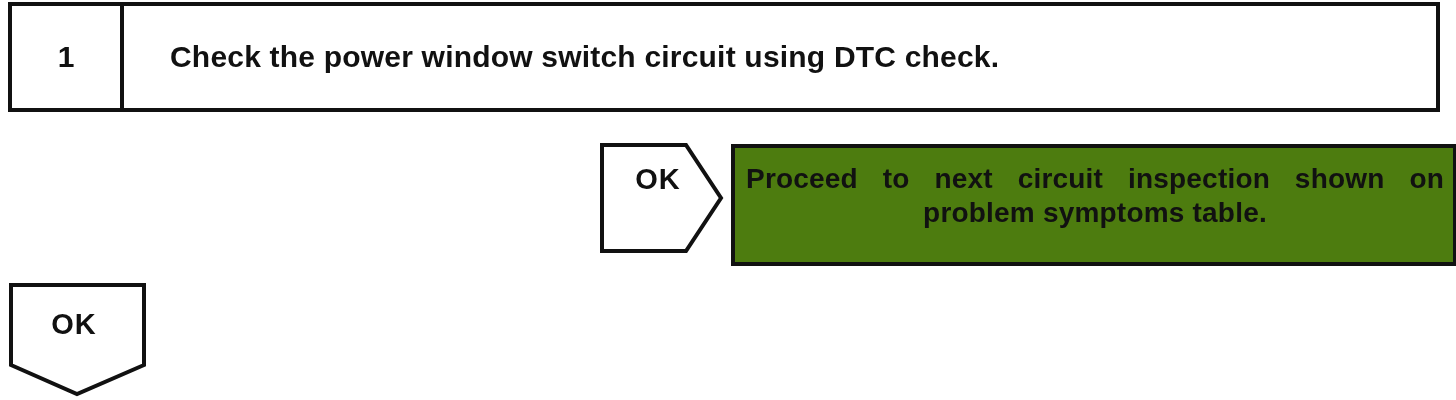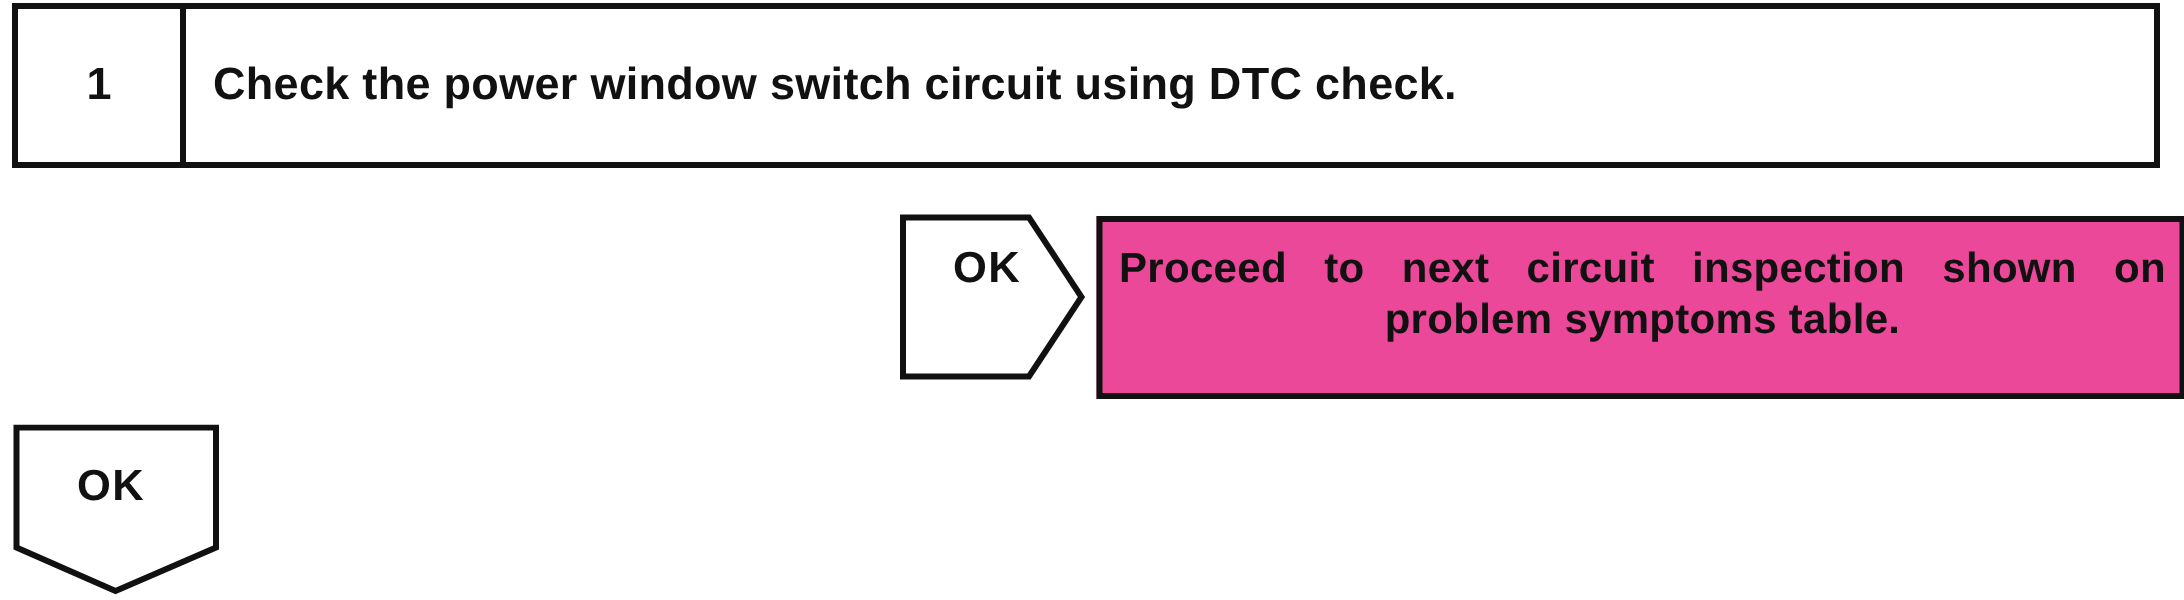--- a/index.html
+++ b/index.html
@@ -43,20 +43,21 @@
     flex: 1;
     display: flex;
     align-items: center;
     padding-left: 18px;
     padding-right: 10px;
     font-size: 30px;
     font-weight: bold;
     letter-spacing: 0.2px;
     white-space: nowrap;
     overflow: hidden;
+    margin-left: 28px;
   }
 
   
   .ok-right-svg {
     position: absolute;
     left: 600px;
     top: 142px;
     width: 124px;
     height: 112px;
   }
@@ -68,21 +69,21 @@
     letter-spacing: 1px;
   }
 
   .result-box {
     position: absolute;
     left: 731px;
     top: 144px;
     width: 698px;
     height: 100px;
     border: 4px solid #111111;
-    background: #ec4899;
+    background: #4d7c0f;
     padding: 14px 9px 0 11px;
     font-size: 28px;
     font-weight: bold;
     line-height: 34px;
     letter-spacing: 0.2px;
   }
   .result-line-justify {
     text-align: justify;
     text-align-last: justify;
   }

